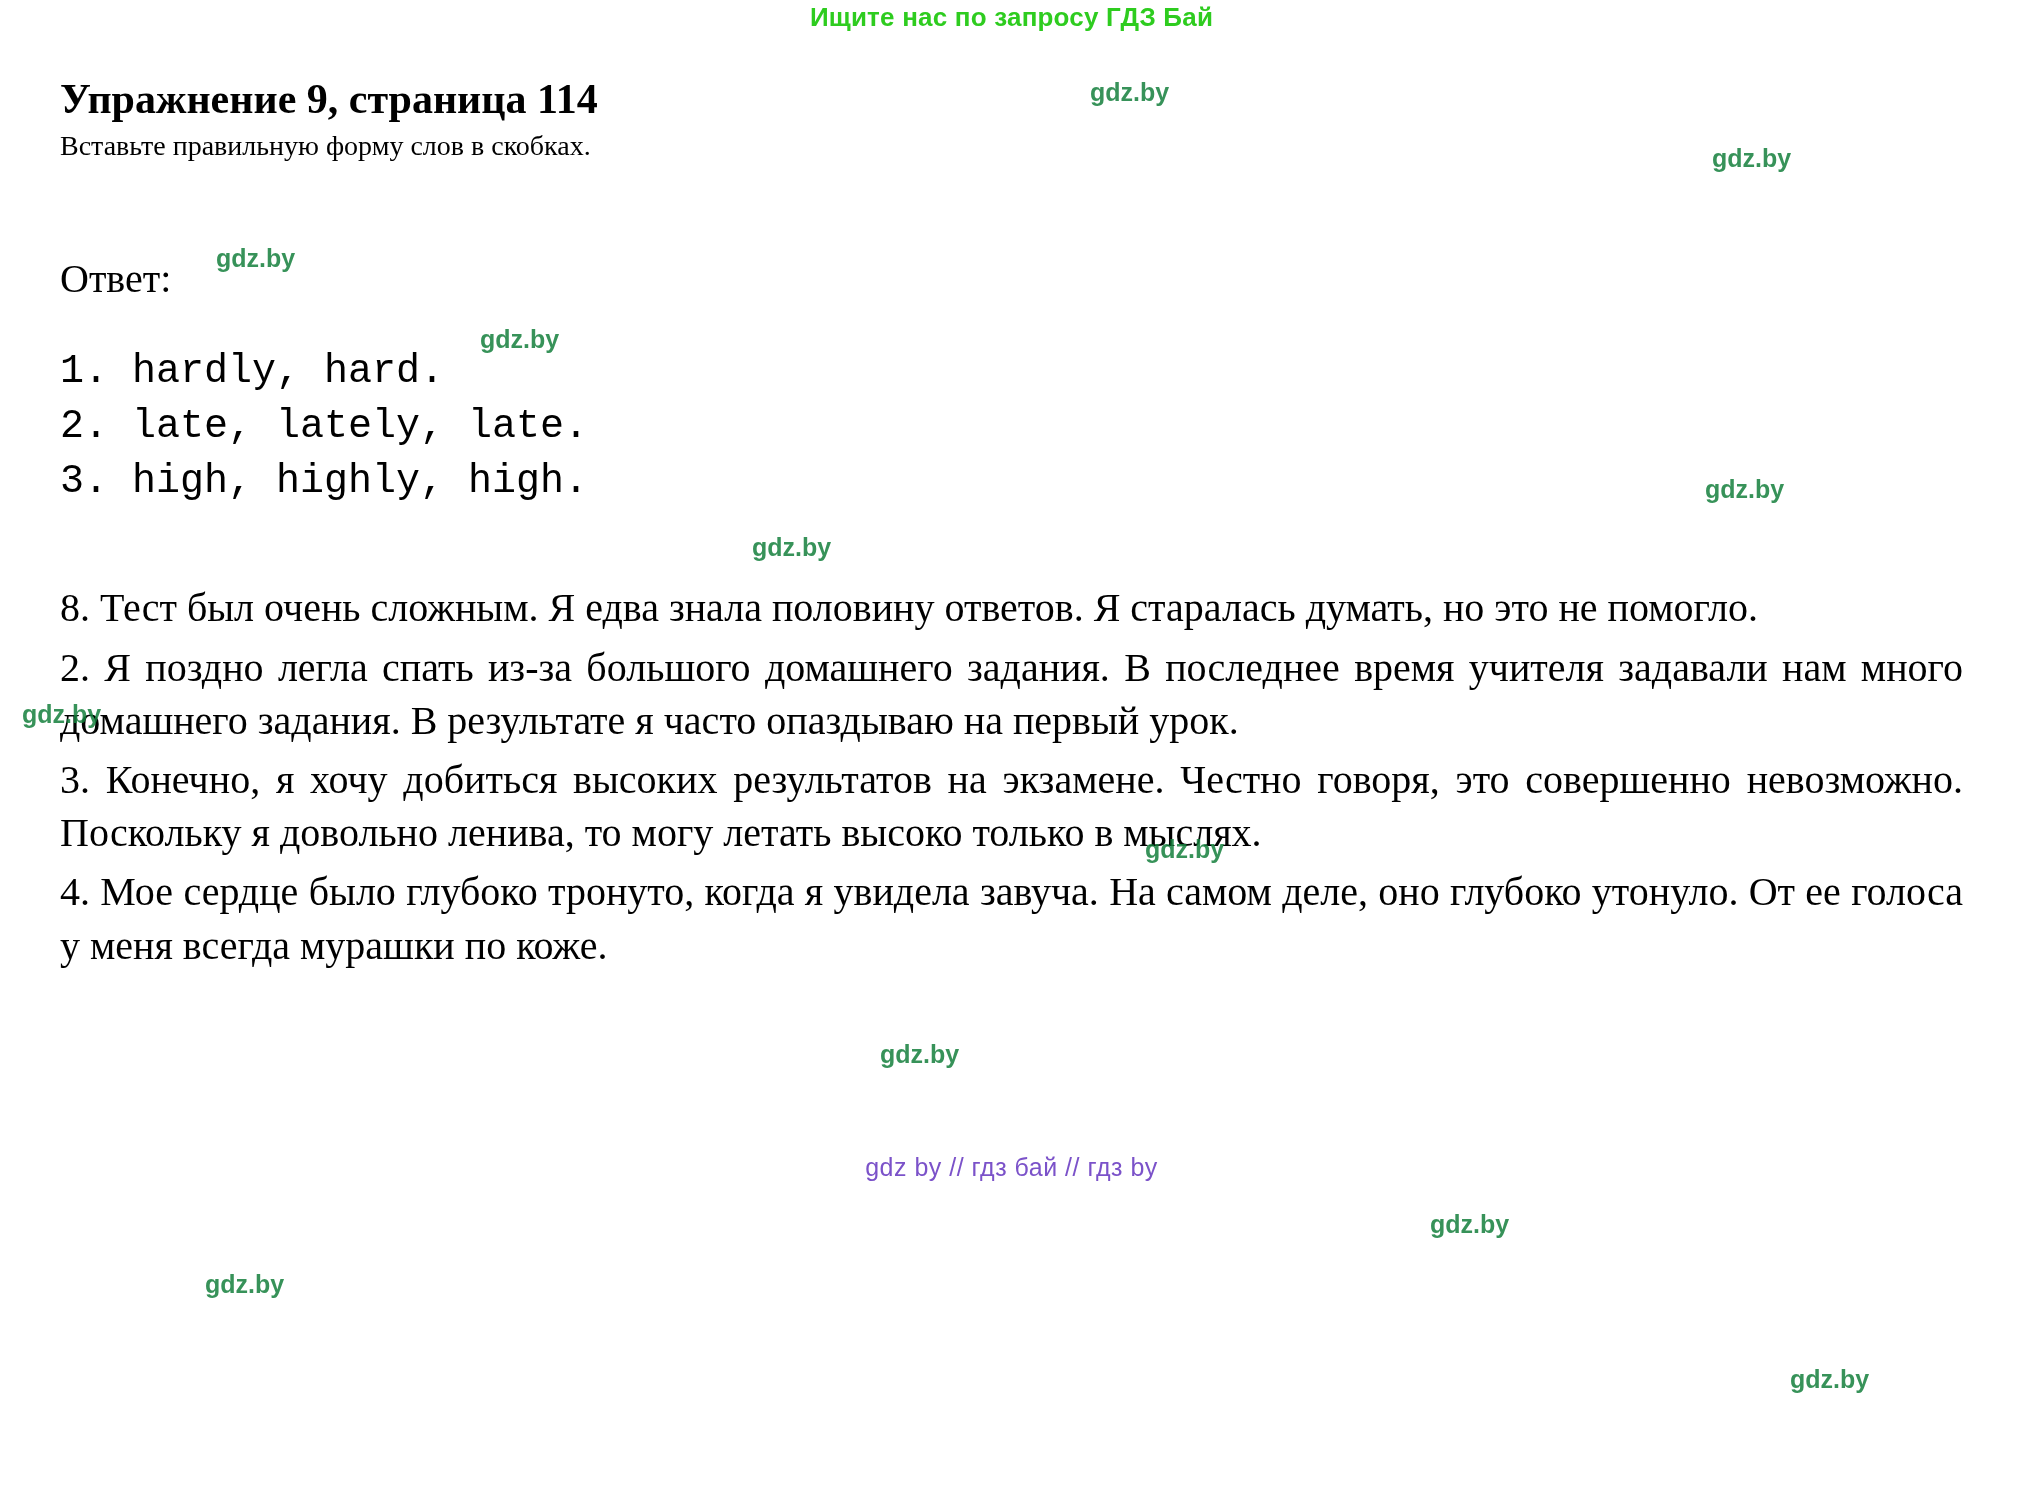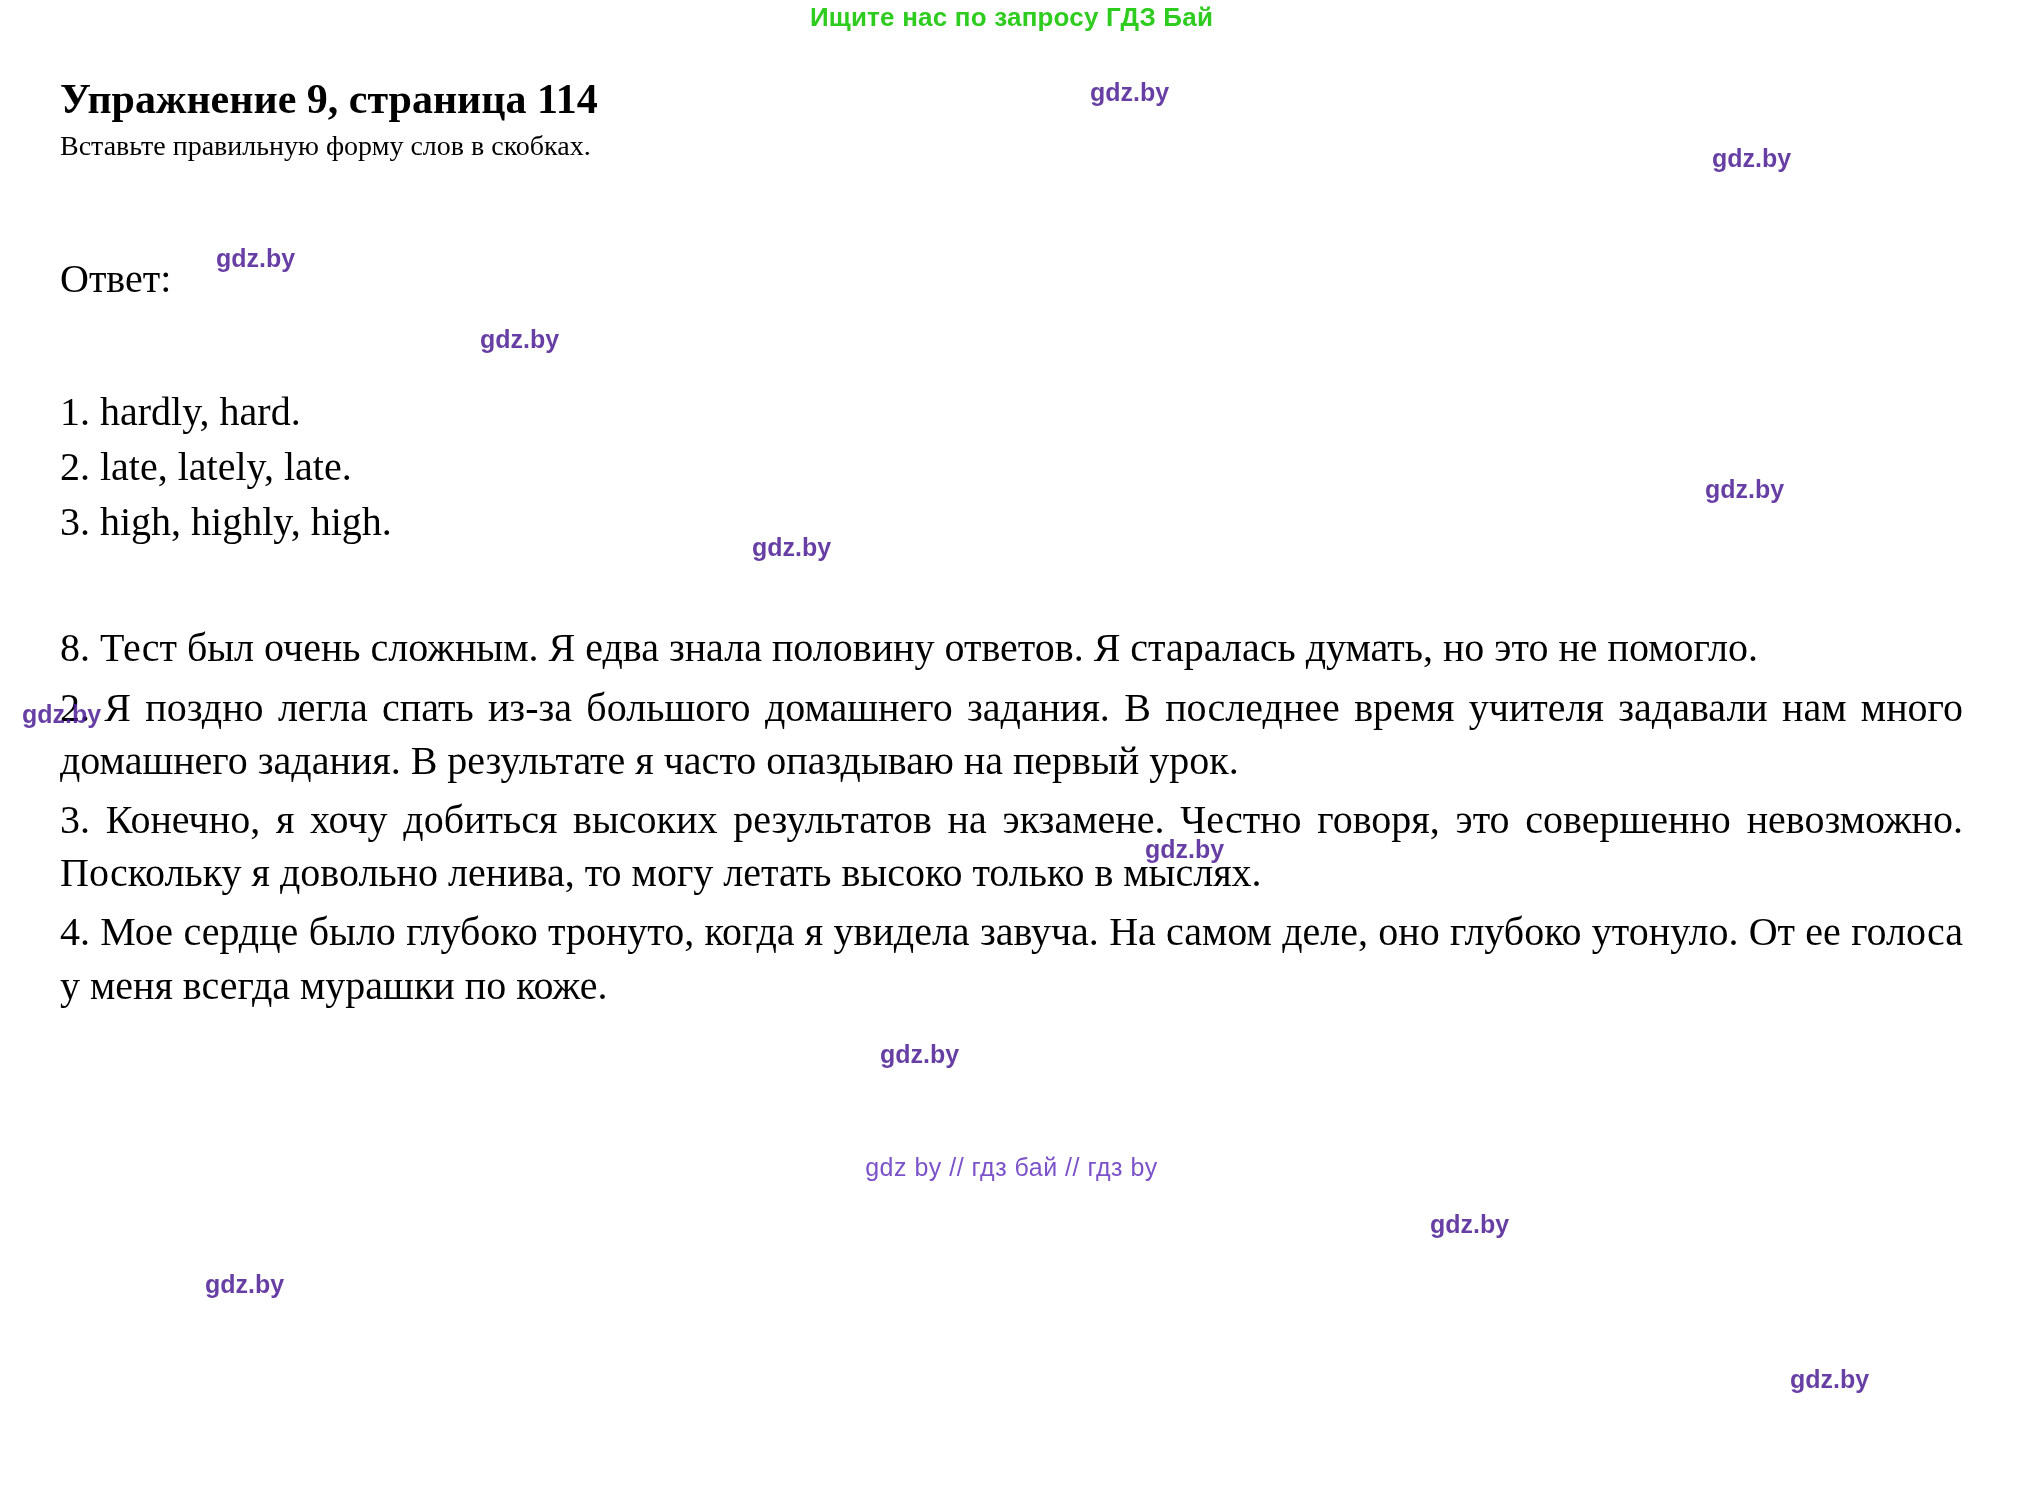--- a/index.html
+++ b/index.html
@@ -50,21 +50,22 @@
   .subtitle {
     font-size: 28px;
     line-height: 1.2;
     margin: 0;
   }
   .answer-label {
     font-size: 40px;
     margin-top: 92px;
   }
   .answers {
-    margin-top: 82px;
+    margin-top: 42px;
+    font-family: Liberation Mono, monospace;
   }
   .answers .ans-line {
     font-size: 40px;
     line-height: 1.38;
   }
   .paragraphs {
     margin-top: 72px;
   }
   .para {
     font-size: 40px;
@@ -83,21 +84,21 @@
     font-family: "Liberation Sans", sans-serif;
     font-size: 25px;
     color: #7b52c9;
     letter-spacing: 0.5px;
   }
   .wm {
     position: absolute;
     font-family: "Liberation Sans", sans-serif;
     font-weight: bold;
     font-size: 25px;
-    color: #4c1d95;
+    color: #15803d;
     opacity: 0.85;
     pointer-events: none;
     white-space: nowrap;
   }
 </style>
 </head>
 <body>
 
 <div class="page">
 

